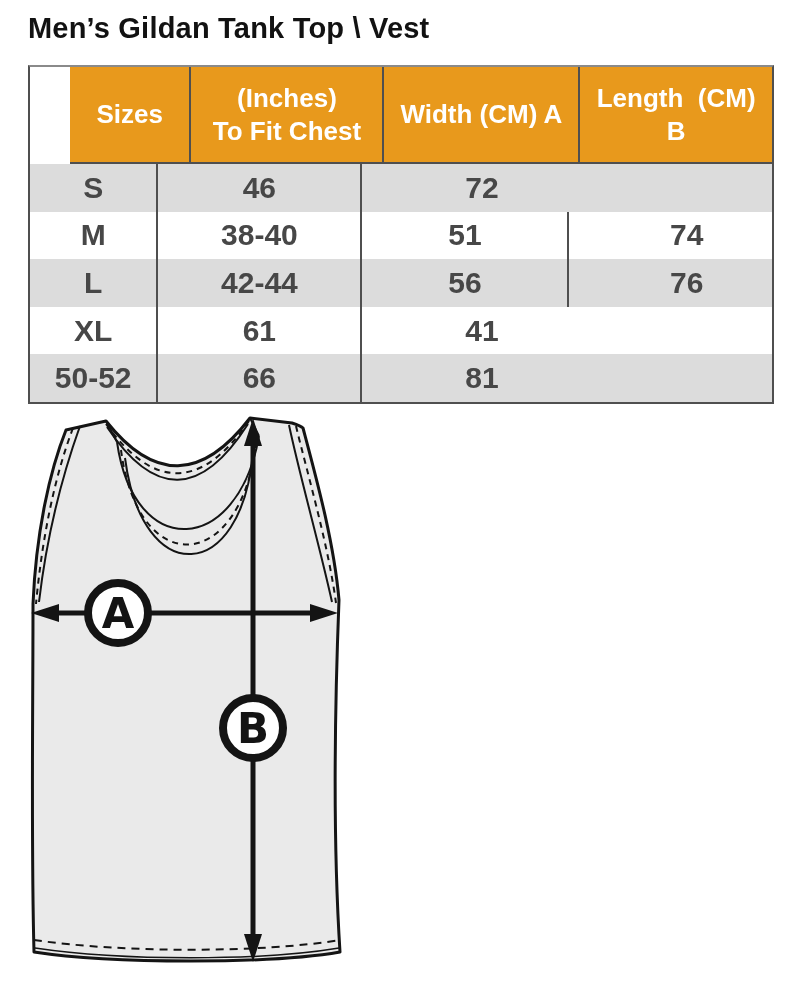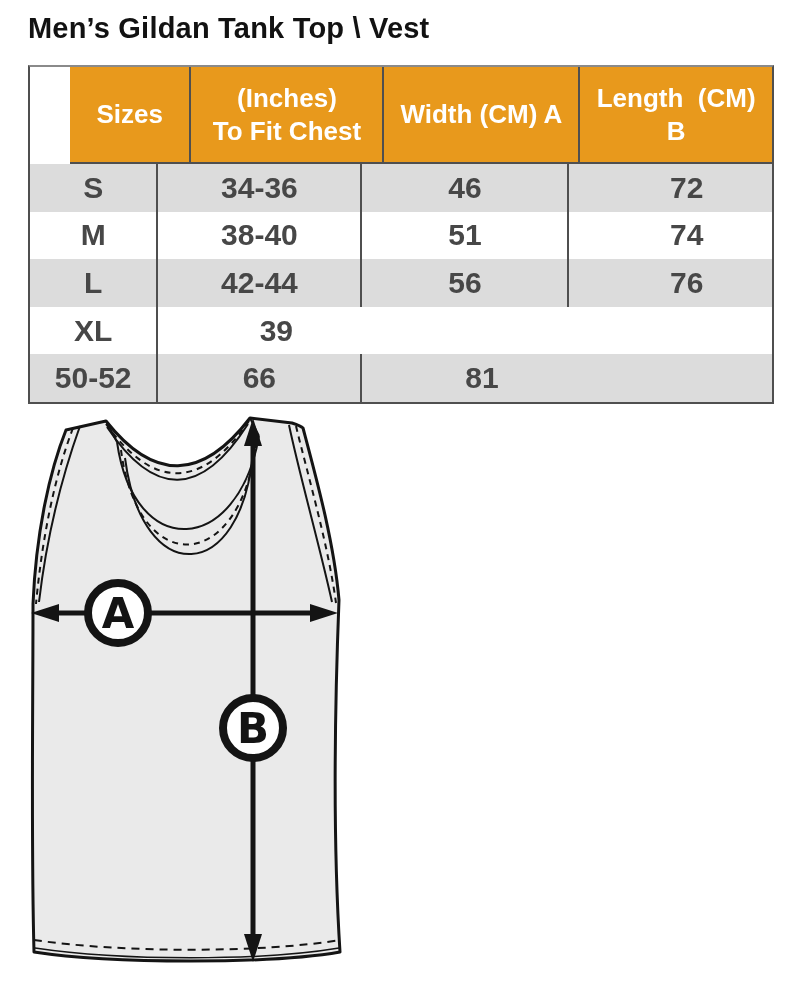--- a/index.html
+++ b/index.html
@@ -66,39 +66,39 @@
       <div class="th">
         <span>Width (CM) A</span><span></span>
       </div>
       <div class="th">
         <span>Length  (CM)</span><span>B</span>
       </div>
     </div>
 
     <div class="tr alt">
       <div class="td">S</div>
-      <div class="td">34-36</div>
       <div class="td">46</div>
       <div class="td">72</div>
     </div>
     <div class="tr">
       <div class="td">M</div>
       <div class="td">38-40</div>
       <div class="td">51</div>
       <div class="td">74</div>
     </div>
     <div class="tr alt">
       <div class="td">L</div>
       <div class="td">42-44</div>
       <div class="td">56</div>
       <div class="td">76</div>
     </div>
     <div class="tr">
       <div class="td">XL</div>
-      <div class="td">39</div>
+      <div class="td">61</div>
+      <div class="td">41</div>
     </div>
     <div class="tr alt">
       <div class="td">50-52</div>
       <div class="td">66</div>
       <div class="td">81</div>
     </div>
   </div>
 
   <svg class="diagram" width="330" height="572" viewBox="0 0 330 572" xmlns="http://www.w3.org/2000/svg">
 

